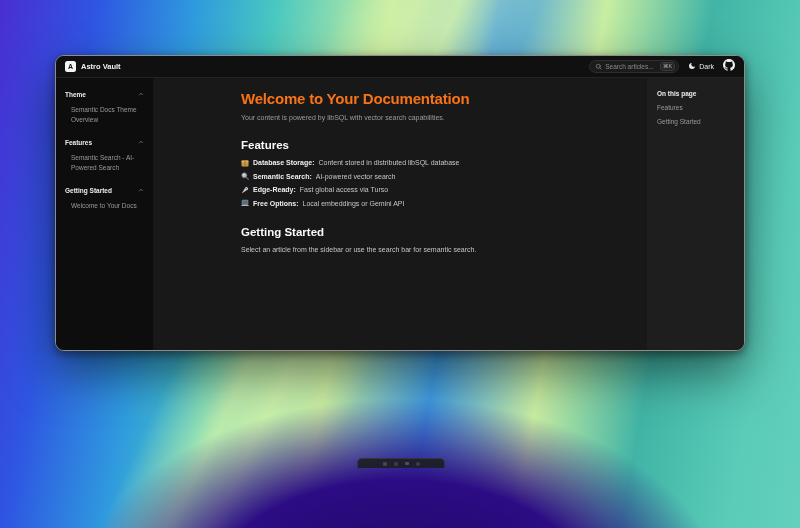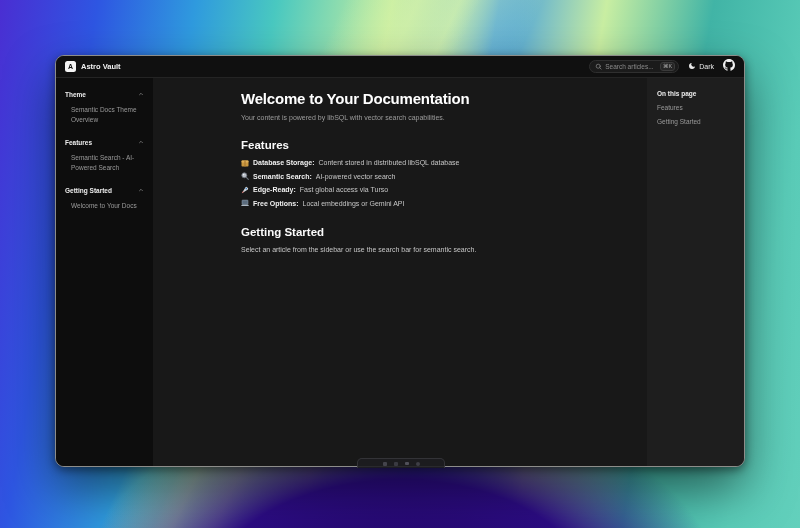--- a/index.html
+++ b/index.html
@@ -15,21 +15,21 @@
     position:absolute; inset:0;
     background:
       radial-gradient(ellipse 58% 55% at 50% 114%, #20055e 0%, #2c0c84 42%, rgba(44,12,132,0) 70%),
       linear-gradient(295deg, rgba(214,243,168,0) 54%, rgba(214,243,168,.7) 60%, rgba(214,243,168,0) 67%),
       linear-gradient(115deg, rgba(218,246,172,0) 38%, rgba(218,246,172,.75) 44%, rgba(218,246,172,0) 52%),
       linear-gradient(100deg, #4a2ed2 0%, #2e56e2 11%, #2f9ade 22%, #49c8c0 31%, #c6eda0 44%, #3e9be2 56%, #c9eea2 68%, #41b4a6 80%, #5accb8 92%, #63d0bc 100%);
   }
 
   
   .window {
-    position:absolute; left:55px; top:55px; width:690px; height:412px;
+    position:absolute; left:55px; top:55px; width:690px; height:296px;
     background:#181818;
     border:1px solid #8d8d8a; border-radius:9px;
     box-shadow:0 22px 48px rgba(0,0,0,.5), 0 3px 10px rgba(0,0,0,.45);
     overflow:hidden; display:flex; flex-direction:column;
   }
 
   
   .header {
     height:22px; min-height:22px; background:#101010;
     border-bottom:1px solid #242424;
@@ -76,21 +76,21 @@
   .nav-header {
     display:flex; align-items:center; justify-content:space-between;
     color:#ededed; font-size:6.5px; font-weight:bold; cursor:pointer;
   }
   .nav-item {
     margin-top:7px; padding-left:6px; color:#9a9a9a; font-size:6.5px;
     line-height:1.55; cursor:pointer;
   }
 
   .main { flex:1; background:#181818; padding:12px 24px 0 88px; }
-  .page-title { margin:0; font-size:15px; font-weight:bold; color:#ffffff; letter-spacing:-0.2px; }
+  .page-title { margin:0; font-size:15px; font-weight:bold; color:#f97316; letter-spacing:-0.2px; }
   .subtitle { margin-top:7px; font-size:7px; color:#9c9c9c; }
   .section-heading { margin:18px 0 0 0; font-size:11.5px; font-weight:bold; color:#fafafa; }
   .features-list { margin-top:7px; }
   .feature { display:flex; align-items:center; gap:4px; font-size:7px; color:#c6c6c6; margin-top:4.5px; line-height:1.3; }
   .feature svg { flex:none; display:block; }
   .feature .term { font-weight:bold; color:#f0f0f0; white-space:pre; }
   .gs-text { margin-top:8px; font-size:7px; color:#c6c6c6; }
 
   .toc { width:97px; min-width:97px; background:#1e1e1e; padding:12px 10px 0 10px; }
   .toc-title { font-size:6.5px; font-weight:bold; color:#ededed; }

